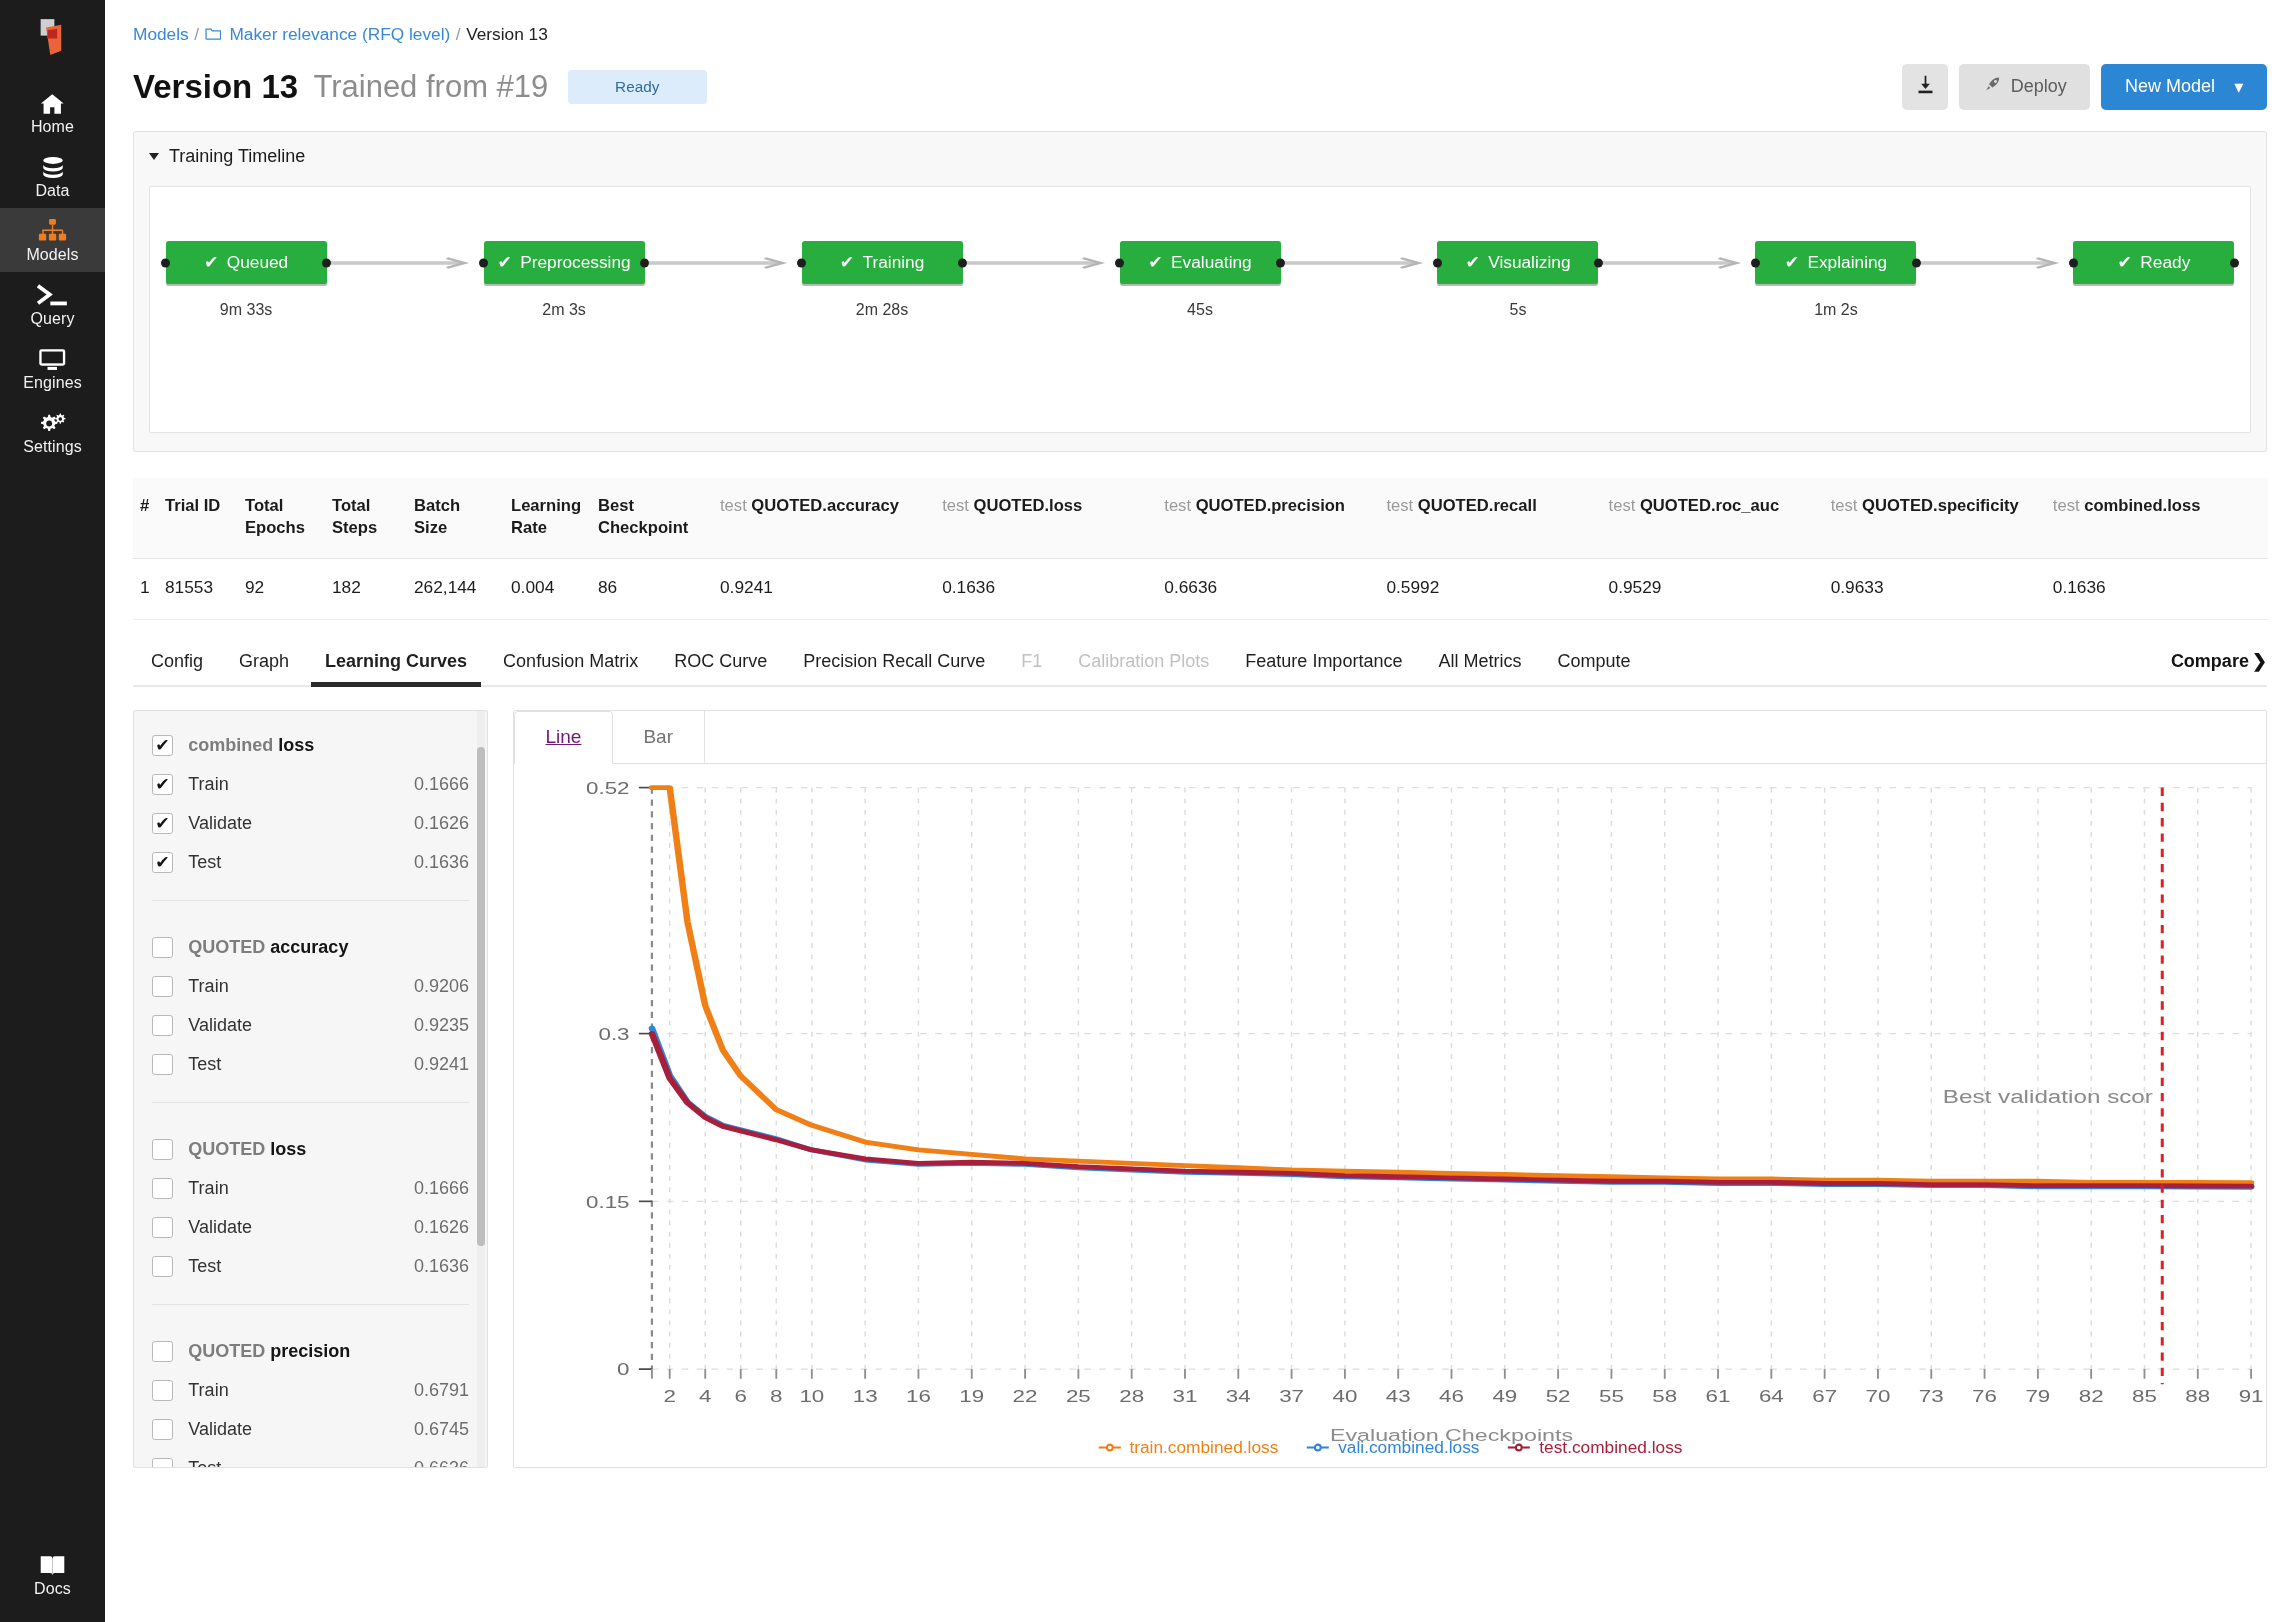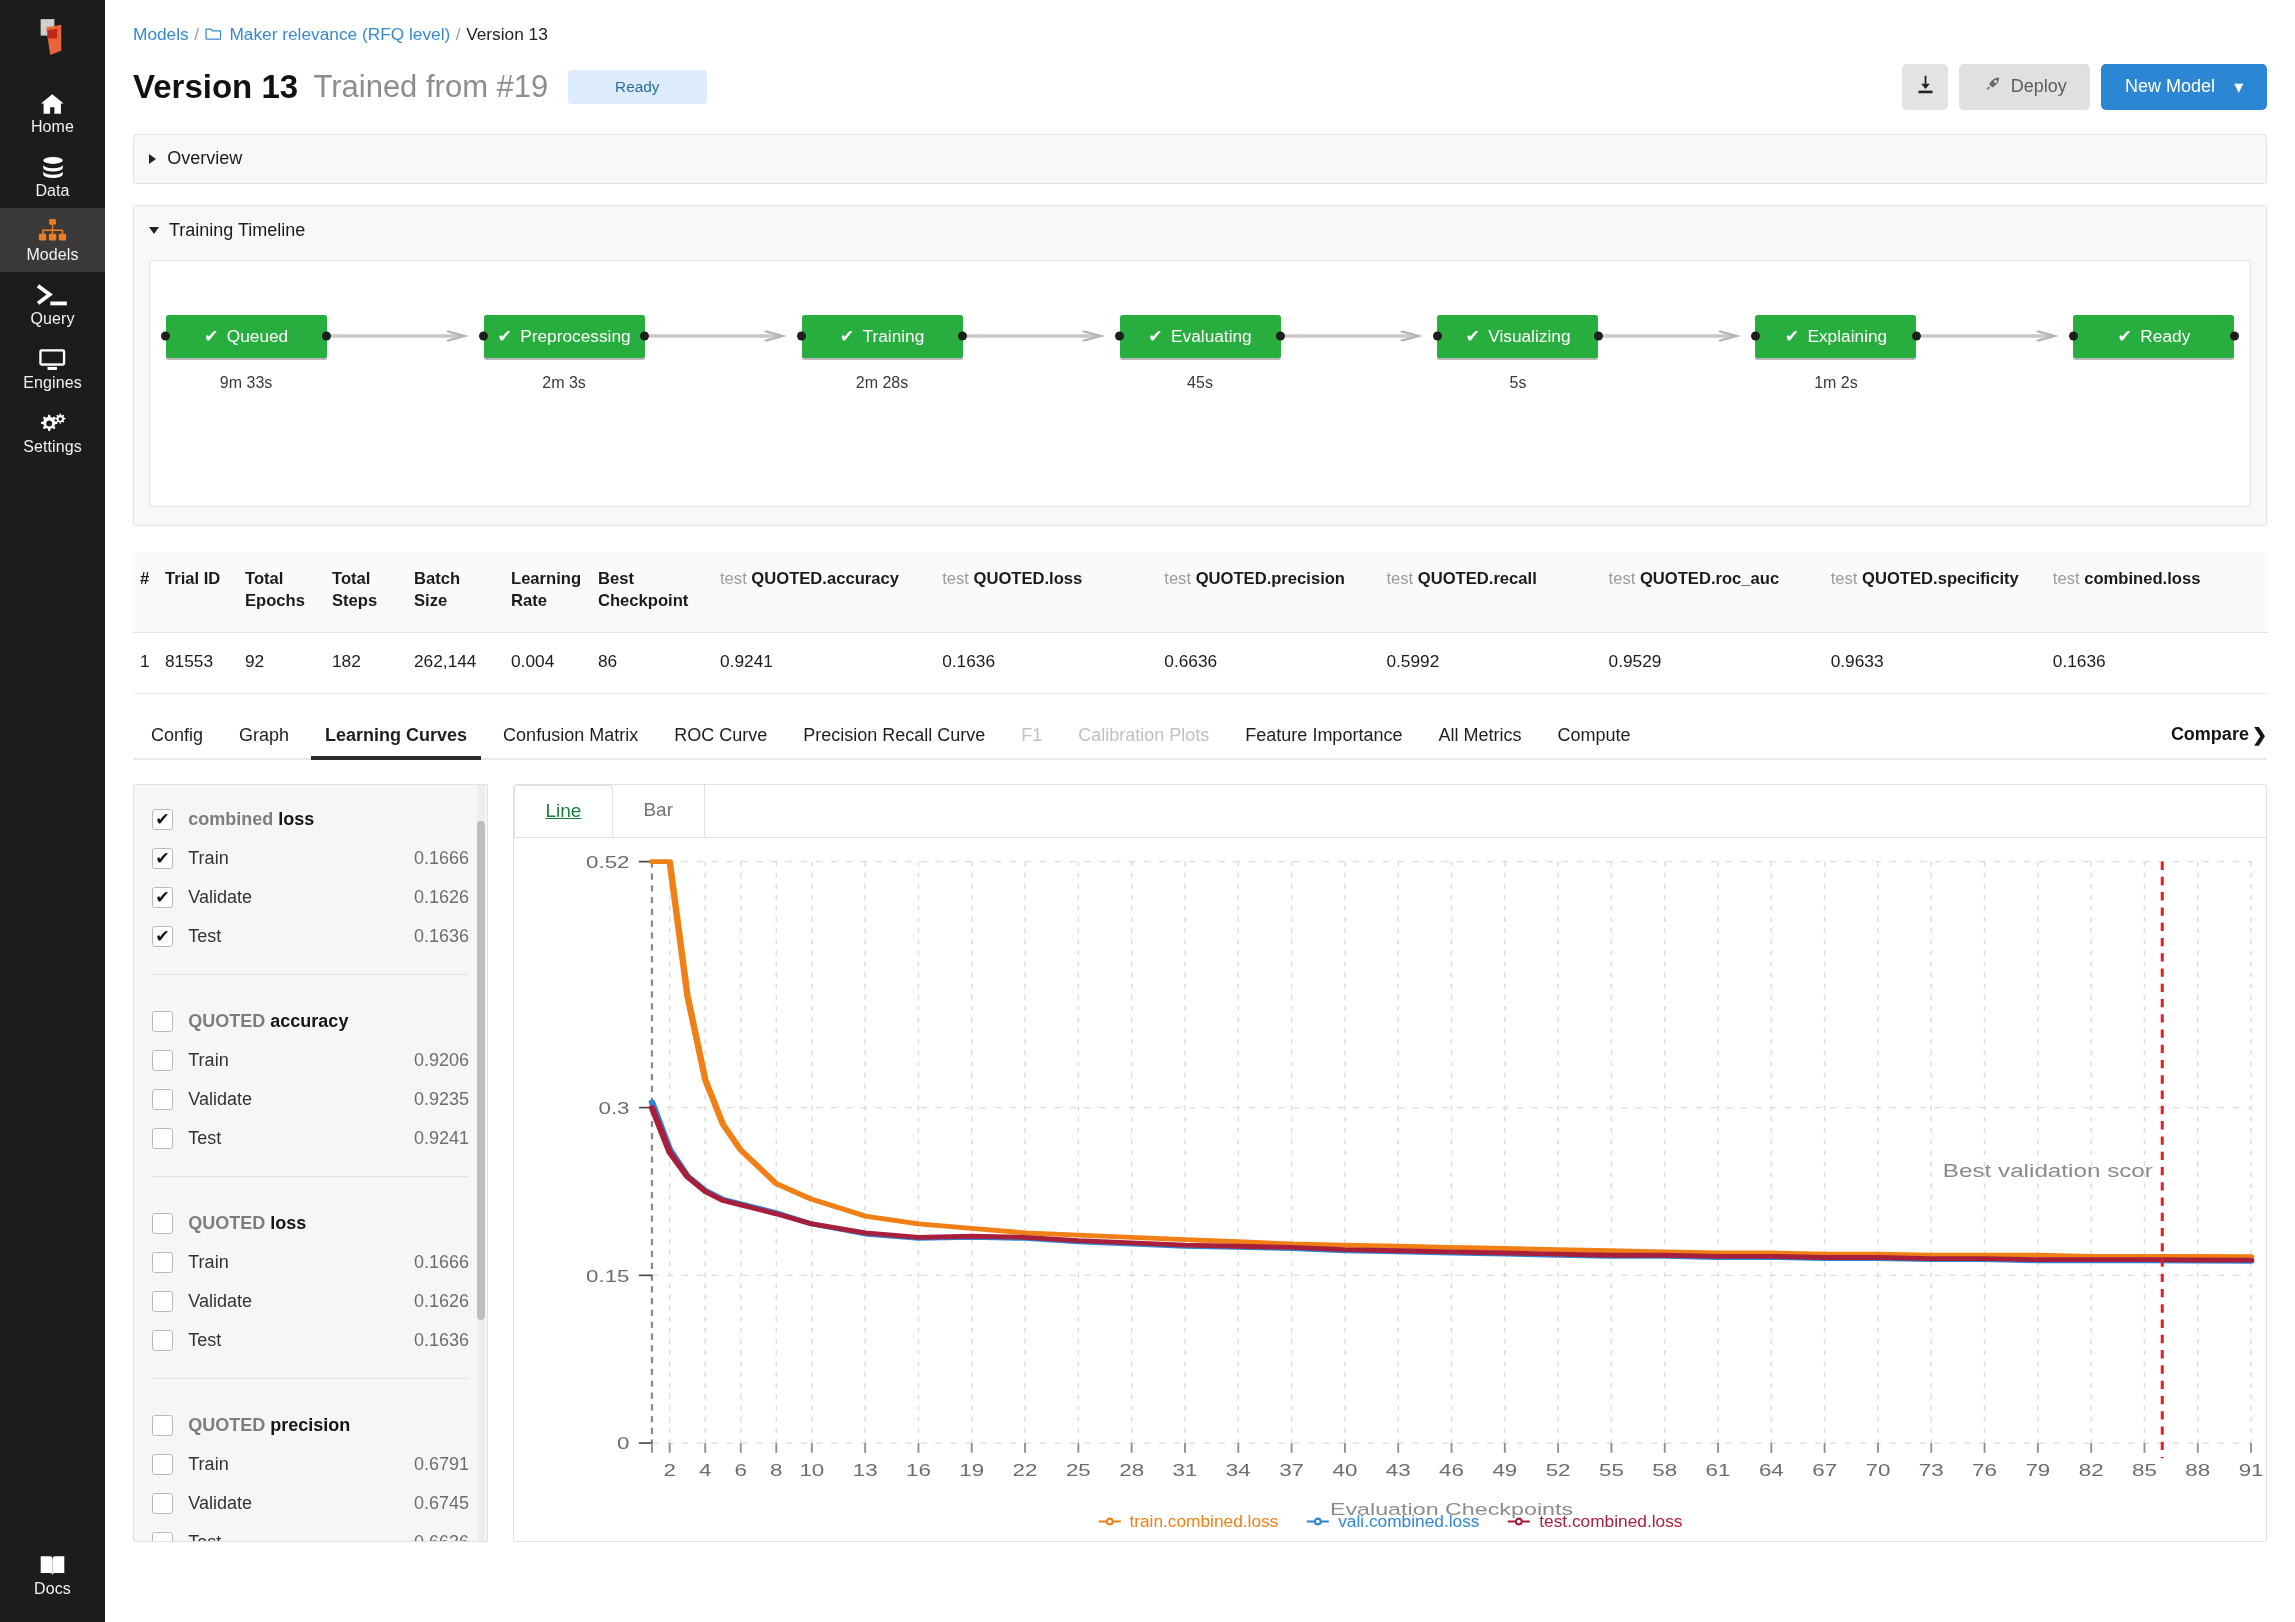--- a/index.html
+++ b/index.html
@@ -175,21 +175,21 @@
     flex: 1; border: 0.7px solid #e1e1e1; border-radius: 2.1px; background: #fff;
     height: 758px; position: relative; overflow: hidden;
   }
   .chart-tabs { display: flex; height: 53px; border-bottom: 0.7px solid #e1e1e1; background: #fff; }
   .ctab {
     padding: 0 30.5px; display: flex; align-items: center; font-size: 19px;
     color: #737373; cursor: pointer; border-right: 0.7px solid #e1e1e1;
     border-bottom: 0.7px solid transparent;
   }
   .ctab.active {
-    color: #15803d; text-decoration: underline; font-weight: 400;
+    color: #701a75; text-decoration: underline; font-weight: 400;
     border-top: 0.7px solid #e1e1e1; border-left: 0.7px solid #e1e1e1;
     border-right: 0.7px solid #e1e1e1; border-bottom: 0.7px solid #fff;
     border-top-left-radius: 4.2px; border-top-right-radius: 4.2px;
     margin-bottom: -0.7px; background: #fff;
   }
   .chart-body { position: relative; width: 100%; height: 705px; }
   .chart-svg { position: absolute; inset: 0; width: 100%; height: 100%; }
   .chart-legend {
     position: absolute; bottom: 11px; left: 0; right: 0;
     display: flex; justify-content: center; gap: 28px; font-size: 17.3px;
@@ -335,24 +335,20 @@
           </span>
           <span>Deploy</span>
         </button>
         <button class="btn btn-blue">
           <span>New Model</span>
           <span>▾</span>
         </button>
       </div>
     </div>
 
-    <div class="panel panel-overview">
-      <span class="tri tri-right" style="margin-right:11px"></span>
-      <span class="panel-title">Overview</span>
-    </div>
 
     <div class="panel panel-timeline">
       <div class="panel-head">
         <span class="tri tri-down"></span>
         <span class="panel-title">Training Timeline</span>
       </div>
       <div class="timeline-box">
         <div class="timeline-track" id="timeline-track">
             <div class="tl-step">
               <div class="tl-chip">

